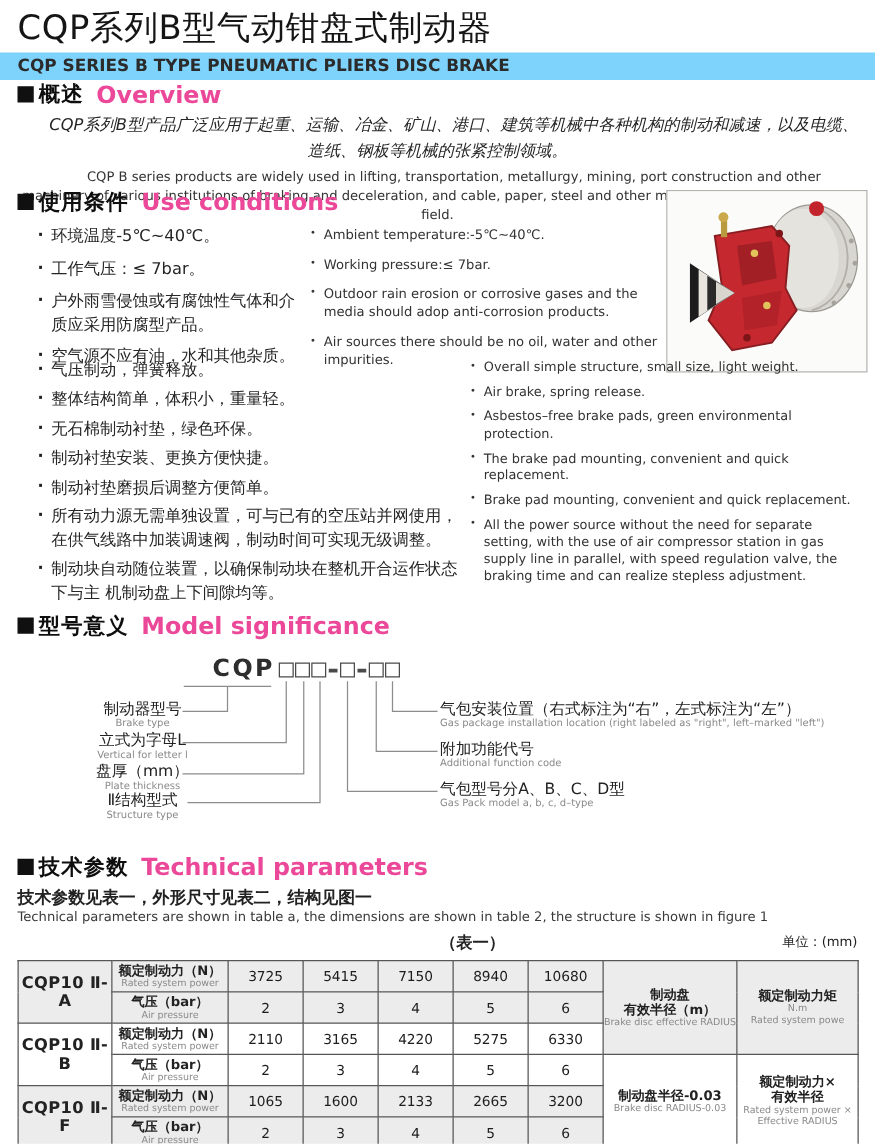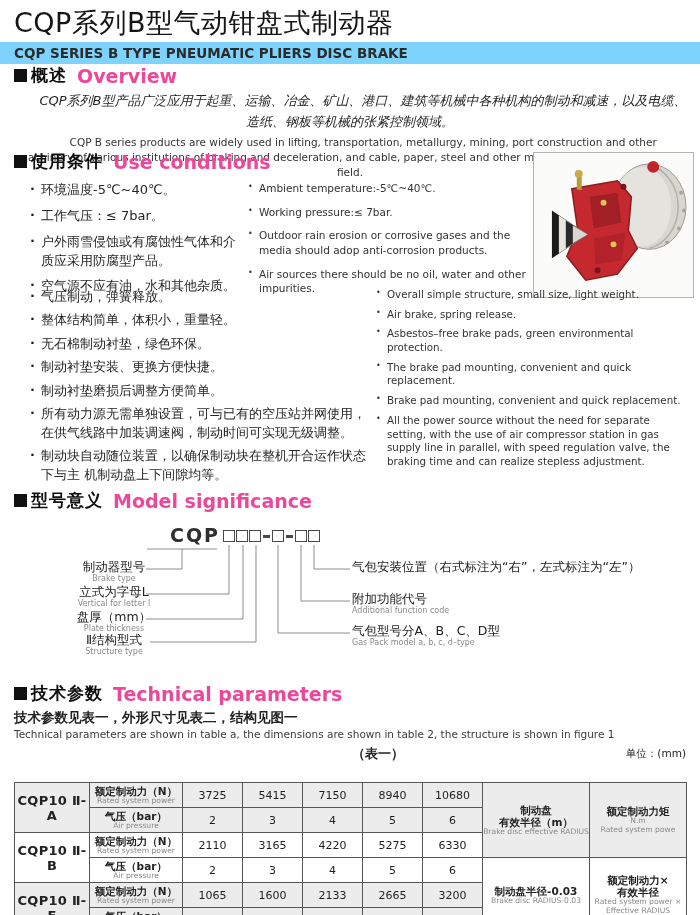--- a/index.html
+++ b/index.html
@@ -57,21 +57,21 @@
   .mdash{position:absolute;top:19px;width:7px;height:2.5px;background:#4a4a4a;}
   .lblL{position:absolute;left:0;width:144px;text-align:center;margin-left:42px;}
   .lblR{position:absolute;left:352px;text-align:left;}
   .lbl-zh{font-size:12.5px;color:#222;line-height:1.1;}
   .lbl-en{font-size:8px;color:#8a8a8a;line-height:1.2;}
 
   
   #sec-tech{top:682px;}
   .tech-note-zh{margin:4px 14px 0;font-size:13.5px;font-weight:600;color:#222;}
   .tech-note-en{margin:1px 14px 0;font-size:10.5px;color:#3a3a3a;}
-  .cap-row{position:relative;margin:5px 14px 20px;height:17px;}
+  .cap-row{position:relative;margin:5px 14px 6px;height:17px;}
   .cap{position:absolute;left:0;right:0;text-align:center;font-size:13px;font-weight:bold;color:#222;transform:translateX(28px);}
   .unit{position:absolute;right:0;top:2px;font-size:10.5px;color:#222;}
 
   table.ptable{border-collapse:collapse;margin:2px 14px 0;width:672px;table-layout:fixed;}
   table.ptable td{border:1px solid #565656;padding:0;height:24px;text-align:center;vertical-align:middle;background:#fff;}
   tr.g td{background:#ececec;}
   td.rc-g{background:#ececec !important;}
   td.rc-w{background:#ffffff !important;}
   td.model{font-size:13px;font-weight:600;color:#222;letter-spacing:.3px;}
   .lz{display:block;font-size:10.5px;font-weight:bold;color:#222;line-height:1.15;}
@@ -217,20 +217,21 @@
         <div class="lbl-zh">盘厚（mm）</div>
         <div class="lbl-en">Plate thickness</div>
       </div>
       <div class="lblL" style="top:117px">
         <div class="lbl-zh">Ⅱ结构型式</div>
         <div class="lbl-en">Structure type</div>
       </div>
 
       <div class="lblR" style="top:44px">
         <div class="lbl-zh">气包安装位置（右式标注为“右”，左式标注为“左”）</div>
+        <div class="lbl-en">Gas package installation location (right labeled as "right", left–marked "left")</div>
       </div>
       <div class="lblR" style="top:76px">
         <div class="lbl-zh">附加功能代号</div>
         <div class="lbl-en">Additional function code</div>
       </div>
       <div class="lblR" style="top:108px">
         <div class="lbl-zh">气包型号分A、B、C、D型</div>
         <div class="lbl-en">Gas Pack model a, b, c, d–type</div>
       </div>
     </div>

